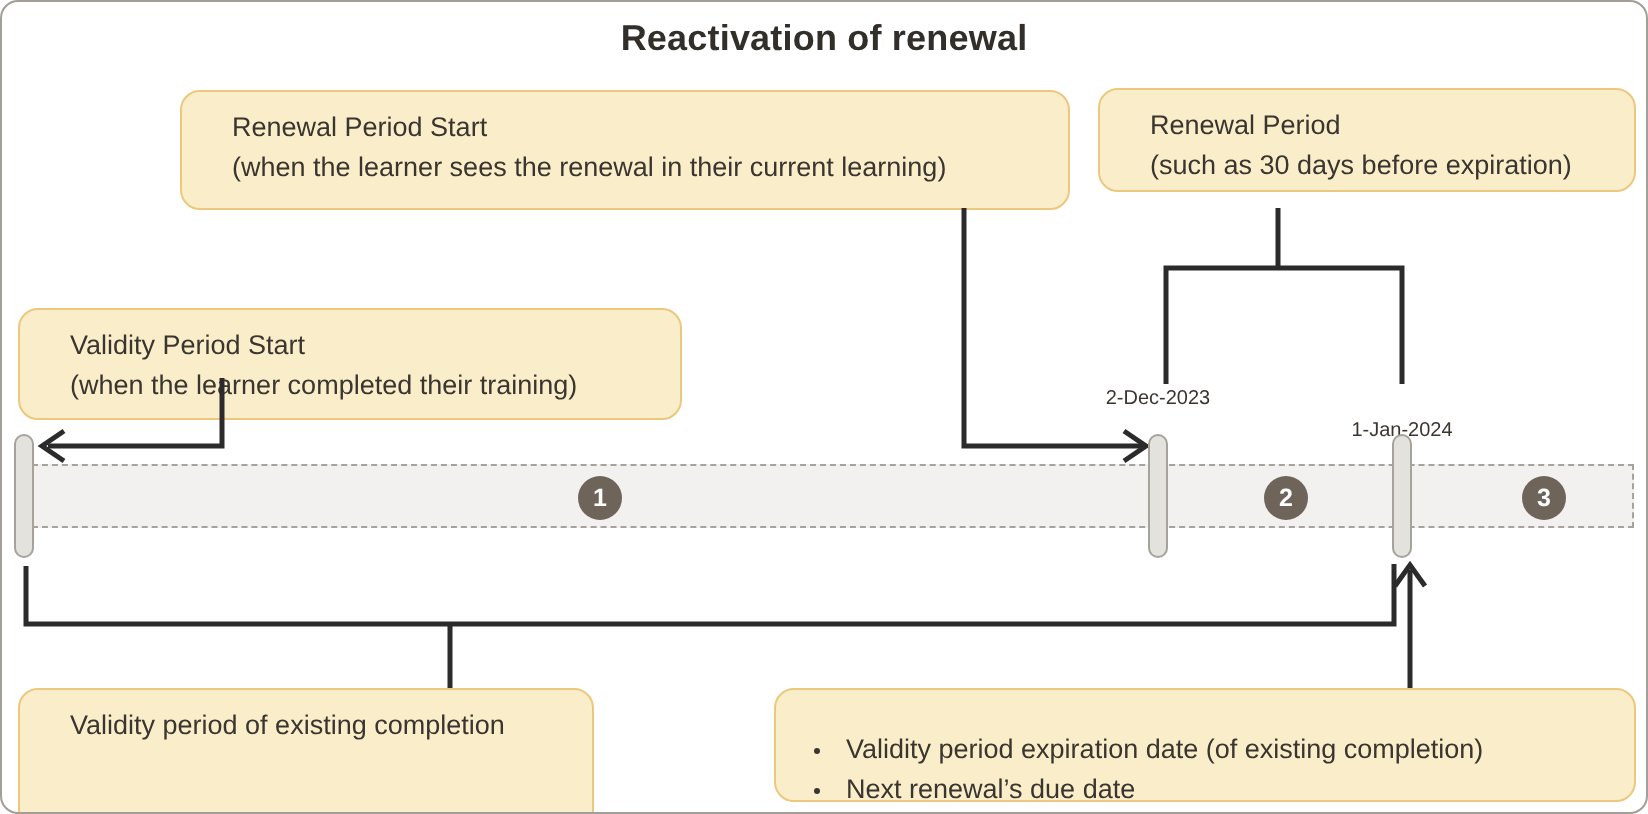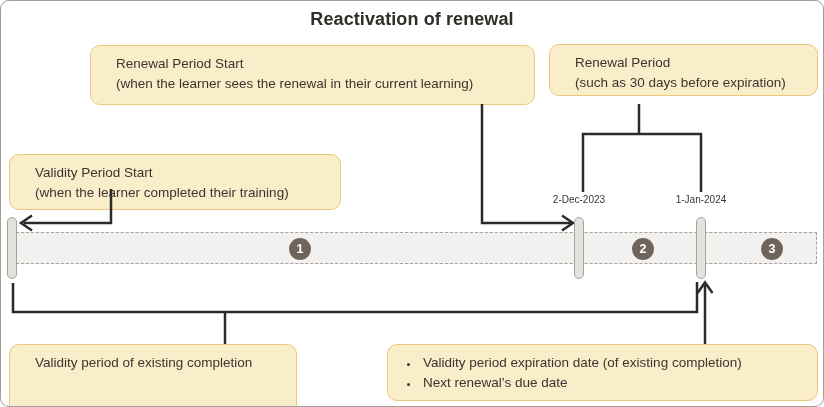--- a/index.html
+++ b/index.html
@@ -20,30 +20,30 @@
     border:1.5px solid var(--callout-border,#ecc87e);
     border-radius:10px;
     padding:8px 25px;
     font-size:13.5px;line-height:20px;color:var(--text,#3a352f);
     z-index:3;
   }
   #boxA{left:89px;top:44px;width:445px;height:60px;}
   #boxB{left:548px;top:43px;width:269px;height:52px;}
   #boxC{left:8px;top:133px;width:332px;height:56px;margin-top:20px;}
   #boxD{left:8px;top:343px;width:288px;height:74px;}
-  #boxE{left:386px;top:343px;width:431px;height:57px;padding:8px 13px 8px 10px;}
+  #boxE{left:386px;top:343px;width:431px;height:57px;padding:20px 13px 8px 10px;}
   #boxE ul{margin:0;padding:0 0 0 22px;}
   #boxE li{padding-left:3px;}
   #boxE li::marker{color:var(--text,#3a352f);font-size:11px;}
   .date{
     position:absolute;top:193px;width:120px;text-align:center;
     font-size:10px;color:var(--text,#3a352f);z-index:3;
   }
   #date1{left:518px;}
-  #date2{left:640px;}
+  #date2{left:640px;margin-top:16px;}
   .band{
     position:absolute;left:10px;top:231px;width:806px;height:32px;box-sizing:border-box;
     background:var(--band-fill,#f2f1ef);
     border:1.5px dashed var(--band-border,#a6a29c);
     z-index:1;
   }
   .marker{
     position:absolute;top:216px;width:10px;height:62px;box-sizing:border-box;
     background:var(--marker-fill,#e4e2dd);
     border:1.5px solid var(--marker-border,#a7a29b);

